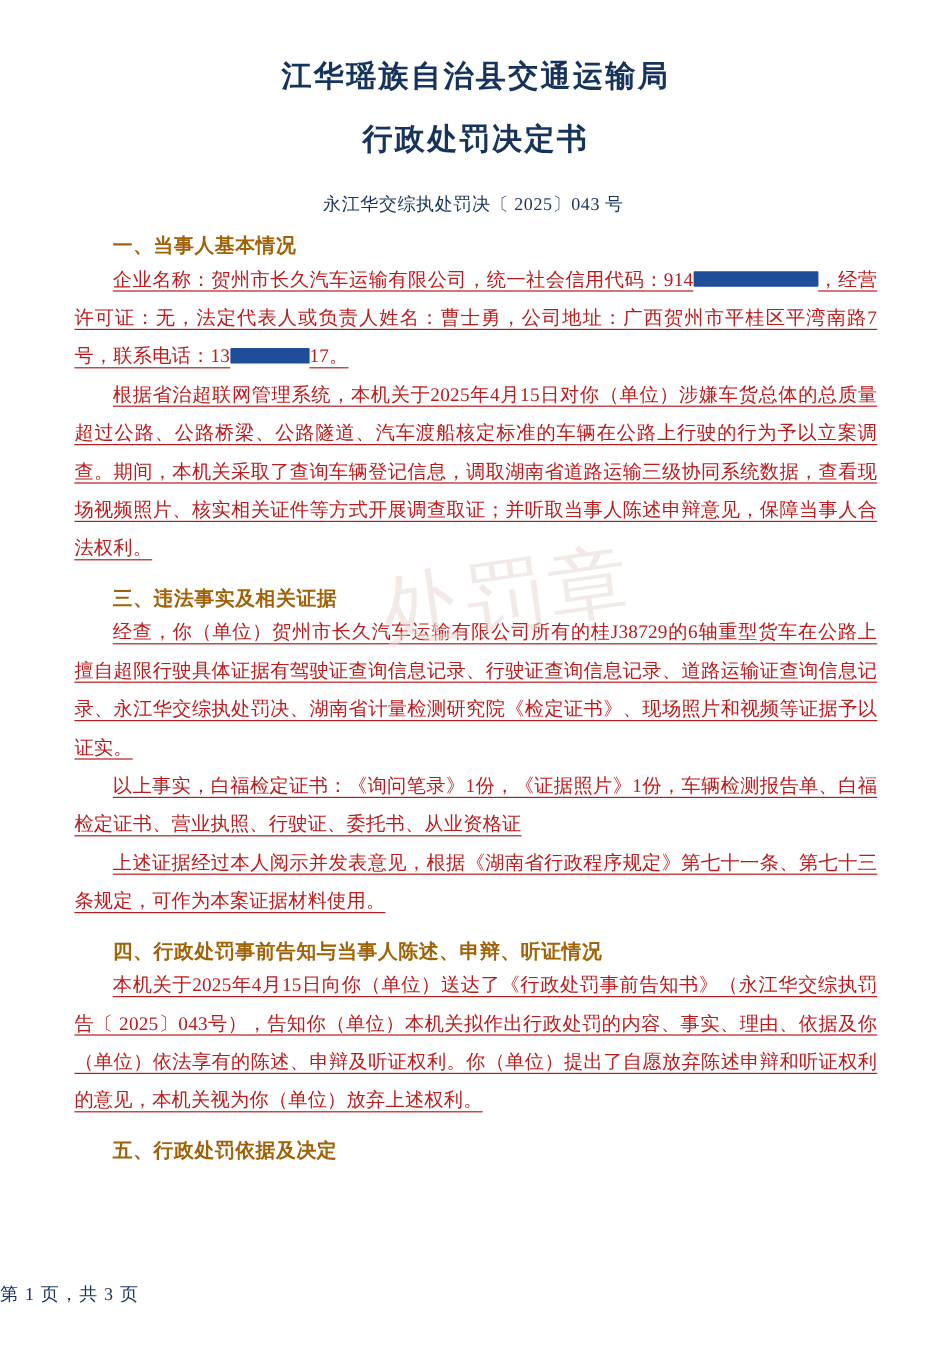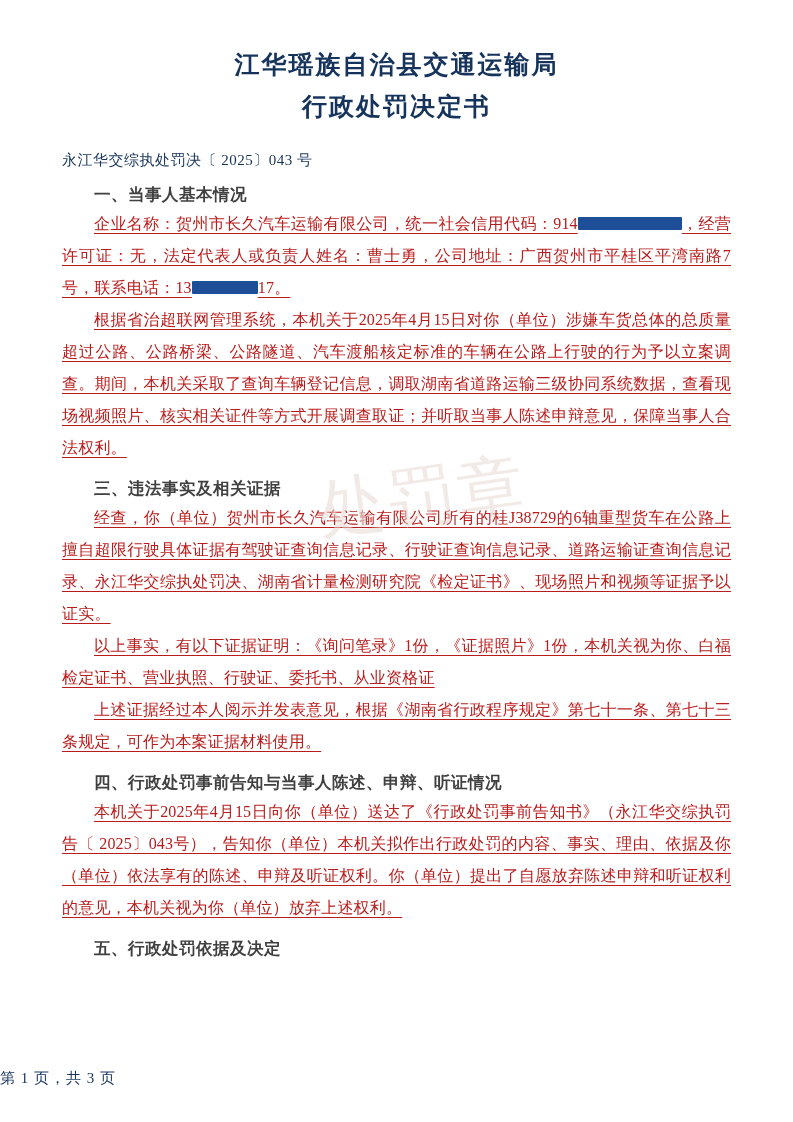--- a/index.html
+++ b/index.html
@@ -25,35 +25,35 @@
   .title {
     text-align: center;
     font-weight: bold;
     font-size: 25px;
     letter-spacing: 2px;
     color: #16335c;
     line-height: 1.5;
     margin: 0;
   }
   .title-line-1 { margin-top: 6px; }
-  .title-line-2 { margin-top: 4px; }
+  .title-line-2 { margin-top: 14px; }
 
   .doc-number {
-    text-align: left;
+    text-align: center;
     font-size: 15px;
     color: #16335c;
     margin-top: 26px;
     letter-spacing: 0.5px;
     padding-right: 4px;
   }
 
   .section-heading {
     font-weight: bold;
     font-size: 16.5px;
-    color: #404040;
+    color: #a16207;
     margin-top: 14px;
     margin-bottom: 2px;
     text-indent: 32px;
     letter-spacing: 0.5px;
   }
 
   p.body-text {
     font-size: 16px;
     color: #b91c1c;
     line-height: 32px;
@@ -124,21 +124,21 @@
 
   <p class="body-text indent">
     <span class="u-all">根据省治超联网管理系统，本机关于2025年4月15日对你（单位）涉嫌车货总体的总质量超过公路、公路桥梁、公路隧道、汽车渡船核定标准的车辆在公路上行驶的行为予以立案调查。期间，本机关采取了查询车辆登记信息，调取湖南省道路运输三级协同系统数据，查看现场视频照片、核实相关证件等方式开展调查取证；并听取当事人陈述申辩意见，保障当事人合法权利。</span>
   </p>
 
   <div class="section-heading">三、违法事实及相关证据</div>
   <p class="body-text indent">
     <span class="u-all">经查，你（单位）贺州市长久汽车运输有限公司所有的桂J38729的6轴重型货车在公路上擅自超限行驶具体证据有驾驶证查询信息记录、行驶证查询信息记录、道路运输证查询信息记录、永江华交综执处罚决、湖南省计量检测研究院《检定证书》、现场照片和视频等证据予以证实。</span>
   </p>
   <p class="body-text indent">
-    <span class="u-all">以上事实，有以下证据证明：《询问笔录》1份，《证据照片》1份，本机关视为你、白福检定证书、营业执照、行驶证、委托书、从业资格证</span>
+    <span class="u-all">以上事实，白福检定证书：《询问笔录》1份，《证据照片》1份，车辆检测报告单、白福检定证书、营业执照、行驶证、委托书、从业资格证</span>
   </p>
   <p class="body-text indent">
     <span class="u-all">上述证据经过本人阅示并发表意见，根据《湖南省行政程序规定》第七十一条、第七十三条规定，可作为本案证据材料使用。</span>
   </p>
 
   <div class="section-heading">四、行政处罚事前告知与当事人陈述、申辩、听证情况</div>
   <p class="body-text indent">
     <span class="u-all">本机关于2025年4月15日向你（单位）送达了《行政处罚事前告知书》（永江华交综执罚告〔 2025〕043号），告知你（单位）本机关拟作出行政处罚的内容、事实、理由、依据及你（单位）依法享有的陈述、申辩及听证权利。你（单位）提出了自愿放弃陈述申辩和听证权利的意见，本机关视为你（单位）放弃上述权利。</span>
   </p>
 

